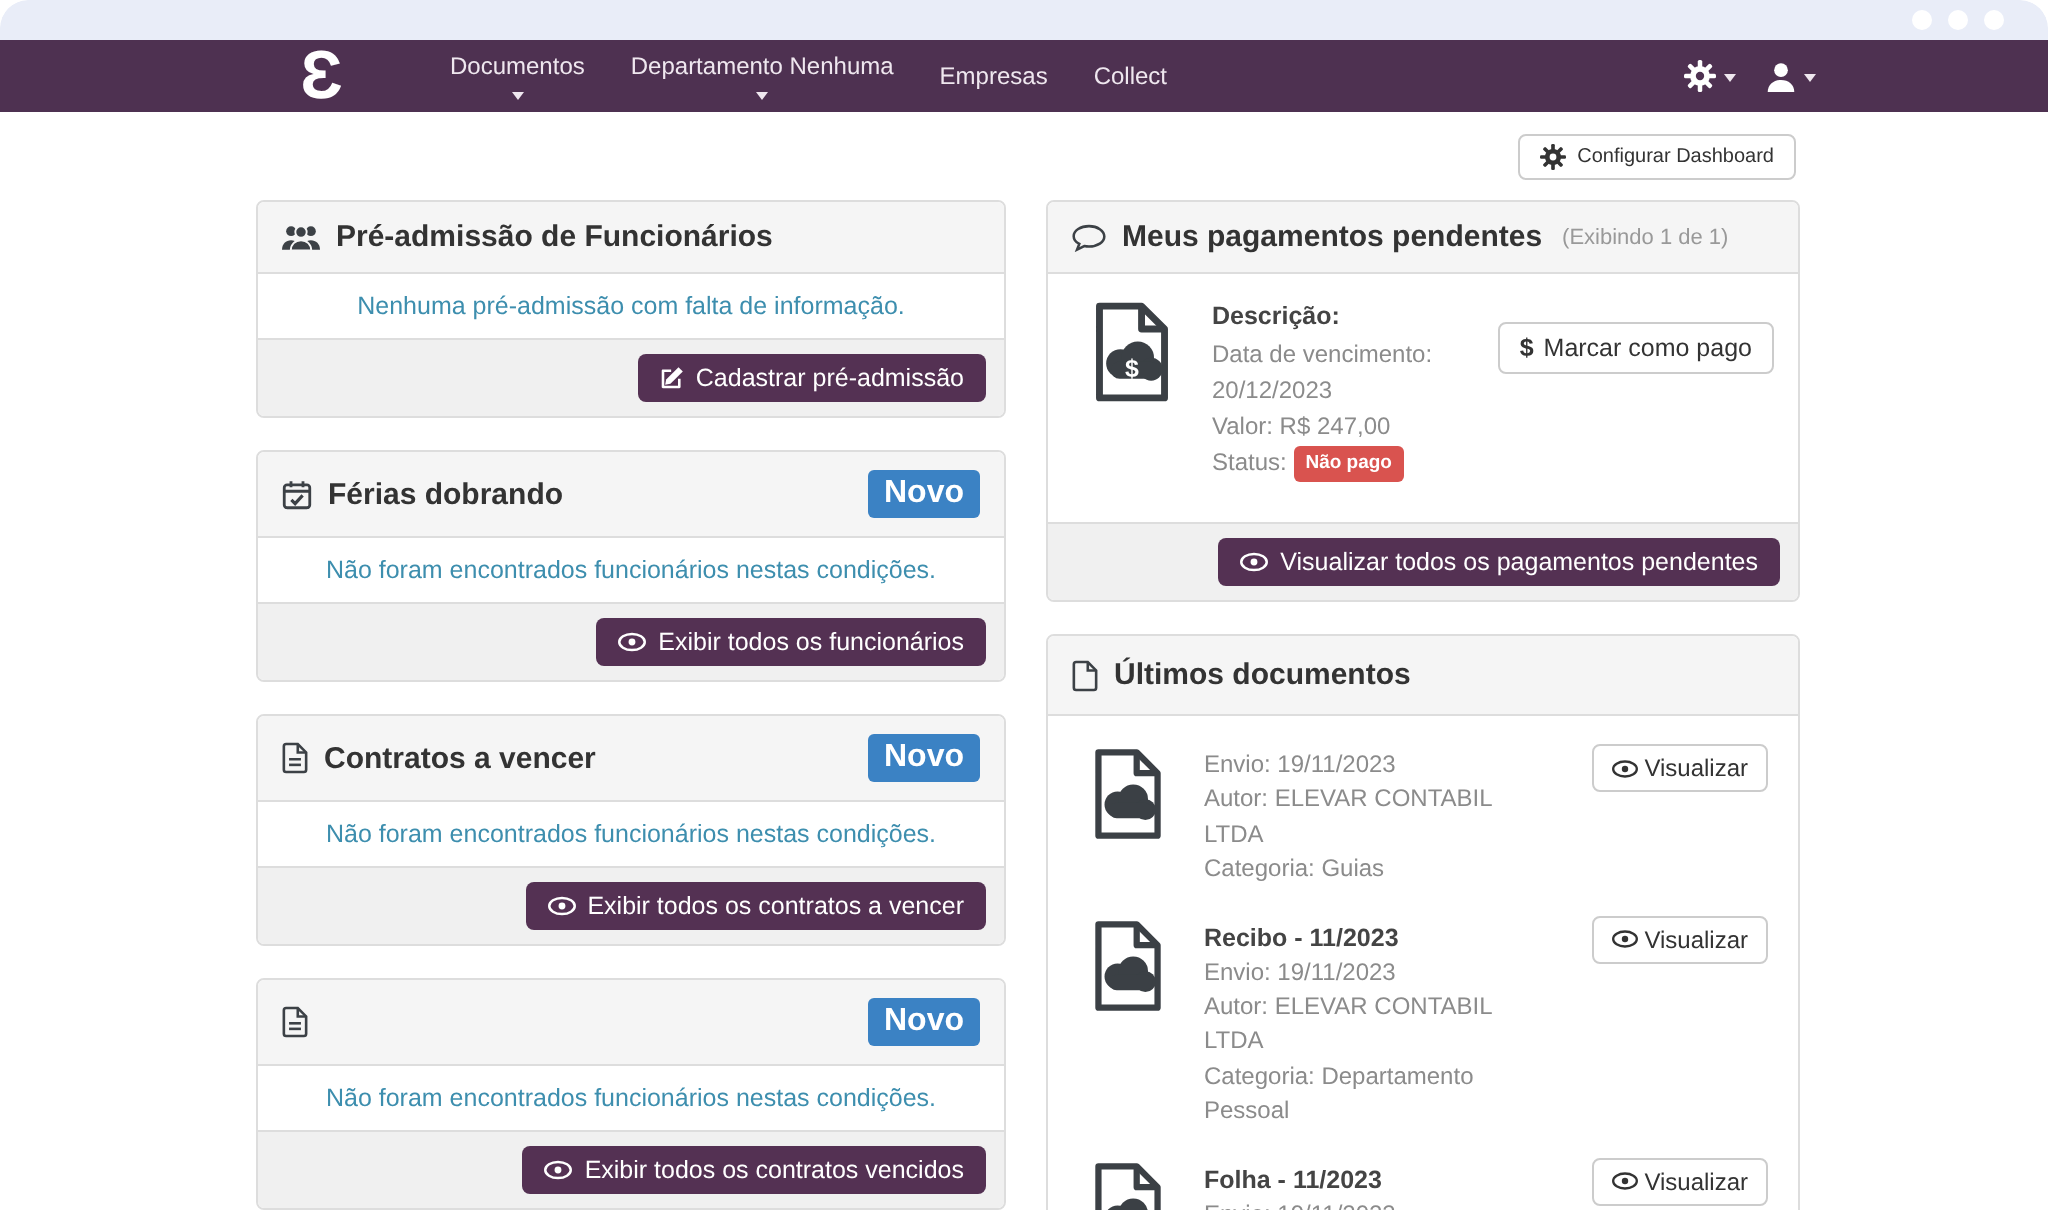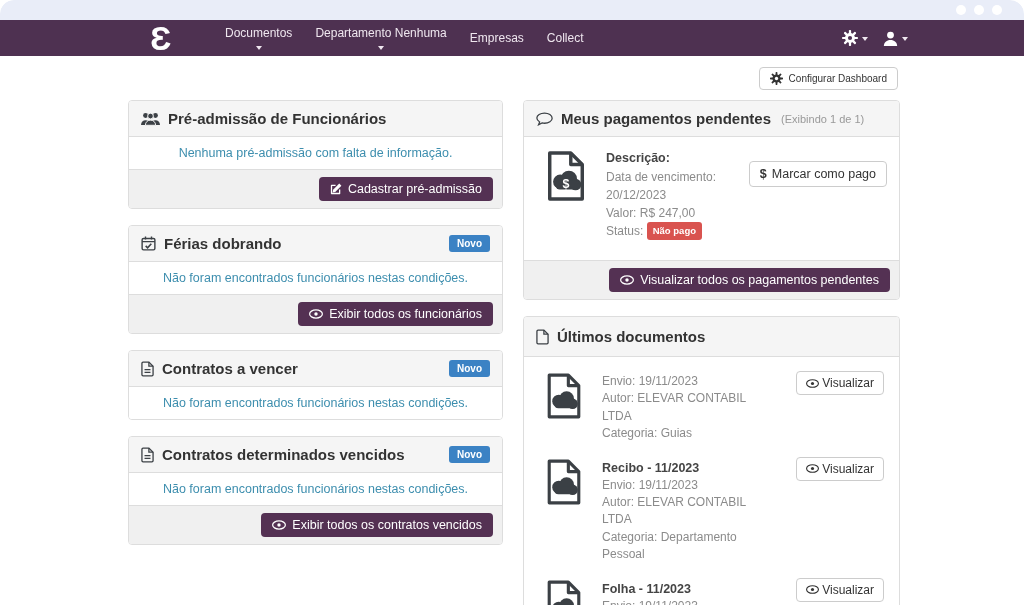--- a/index.html
+++ b/index.html
@@ -32,21 +32,21 @@
     font-size:10px; color:#333; cursor:pointer; }
 
   .col-left  { position:absolute; left:128px; top:44px; width:375px; }
   .col-right { position:absolute; left:523px; top:44px; width:377px; }
 
   .card { border:1px solid #ddd; border-radius:4px; background:#fff; margin-bottom:16px; overflow:hidden; }
   .card-header { background:#f5f5f5; border-bottom:1px solid #ddd; padding:9px 12px;
     display:flex; align-items:center; gap:8px; }
   .card-title { font-size:15px; font-weight:bold; color:#333; }
   .card-sub { font-size:11px; color:#999; margin-left:2px; }
-  .badge-new { margin-left:auto; background:var(--badge-new,#3b82c4); color:#fff; font-size:10px;
+  .badge-new { margin-left:auto; background:var(--badge-new,#3b82c4); color:#fff; font-size:16px;
     font-weight:bold; padding:3px 8px; border-radius:3px; }
   .card-body { background:#fff; padding:9px; }
   .card-msg { text-align:center; font-size:12.5px; color:var(--info-text,#3d8eae); }
   .card-footer { background:#f0f0f0; border-top:1px solid #ddd; padding:7px 9px; text-align:right; }
   .btn-purple { display:inline-flex; align-items:center; gap:6px; background:var(--accent-button,#543153);
     color:#fff; border:none; border-radius:4px; padding:5px 11px; font-size:12.5px; cursor:pointer;
     font-family:"Liberation Sans", sans-serif; }
   .btn-white { display:inline-flex; align-items:center; gap:5px; background:#fff; color:#333;
     border:1px solid #ccc; border-radius:4px; padding:5px 10px; font-size:12.5px; cursor:pointer;
     font-family:"Liberation Sans", sans-serif; }
@@ -216,33 +216,43 @@
               <line x1="3.8" y1="9.2" x2="10.2" y2="9.2"></line>
               <line x1="3.8" y1="12.2" x2="10.2" y2="12.2"></line>
             </svg>
           </span>
           <span class="card-title">Contratos a vencer</span>
           <span class="badge-new">Novo</span>
         </div>
         <div class="card-body">
           <div class="card-msg">Não foram encontrados funcionários nestas condições.</div>
         </div>
+        <div class="card-footer">
+          <button class="btn-purple">
+            <span>
+              <svg viewBox="0 0 18 12" width="14" height="10">
+                <ellipse cx="9" cy="6" rx="8.2" ry="5.2" fill="none" stroke="#fff" stroke-width="1.6"></ellipse>
+                <circle cx="9" cy="6" r="2.2" fill="#fff"></circle>
+              </svg>
+            </span>
+            <span>Exibir todos os contratos a vencer</span>
+          </button>
+        </div>
       </div>
 
       <div class="card">
         <div class="card-header">
           <span>
             <svg viewBox="0 0 14 17" width="13" height="16" fill="none" stroke="#3c4146" stroke-width="1.4">
               <path d="M1 2.2A1.2 1.2 0 0 1 2.2 1H8.5L13 5.5v9.3a1.2 1.2 0 0 1-1.2 1.2H2.2A1.2 1.2 0 0 1 1 14.8z"></path>
               <path d="M8.5 1v4.5H13"></path>
               <line x1="3.8" y1="9.2" x2="10.2" y2="9.2"></line>
               <line x1="3.8" y1="12.2" x2="10.2" y2="12.2"></line>
             </svg>
           </span>
-          <span class="card-title">Contratos determinados vencidos</span>
           <span class="badge-new">Novo</span>
         </div>
         <div class="card-body">
           <div class="card-msg">Não foram encontrados funcionários nestas condições.</div>
         </div>
         <div class="card-footer">
           <button class="btn-purple">
             <span>
               <svg viewBox="0 0 18 12" width="14" height="10">
                 <ellipse cx="9" cy="6" rx="8.2" ry="5.2" fill="none" stroke="#fff" stroke-width="1.6"></ellipse>

